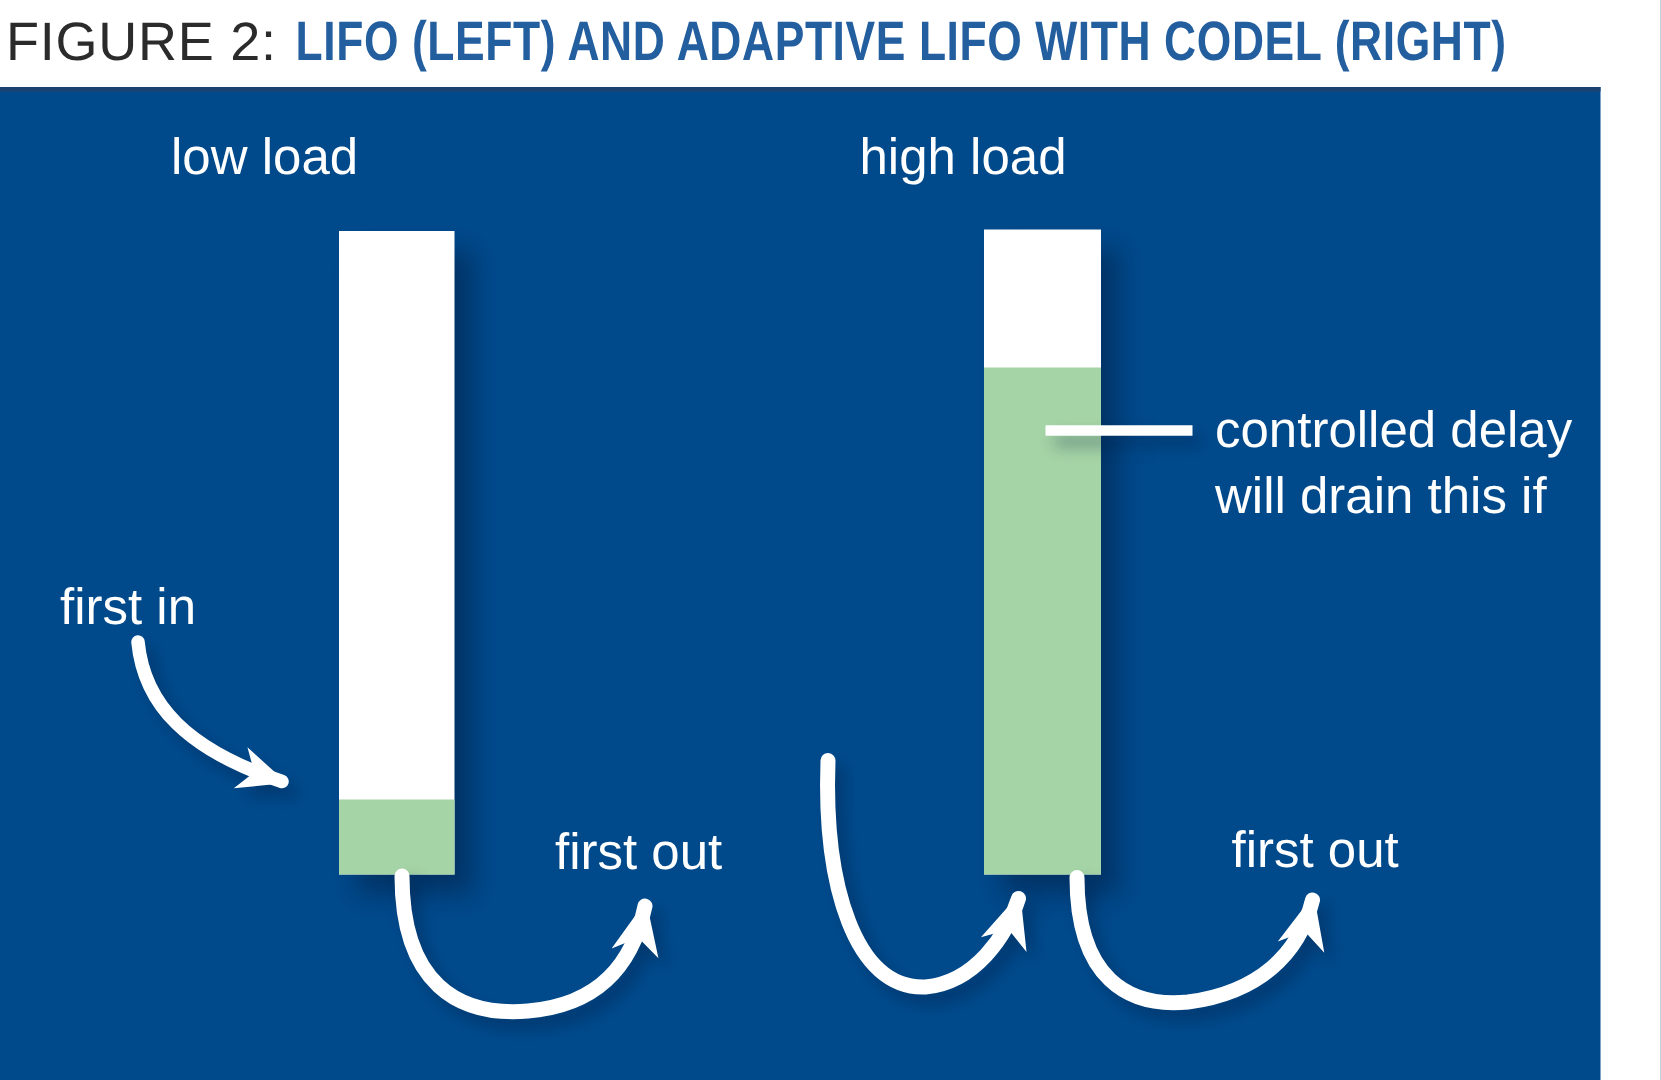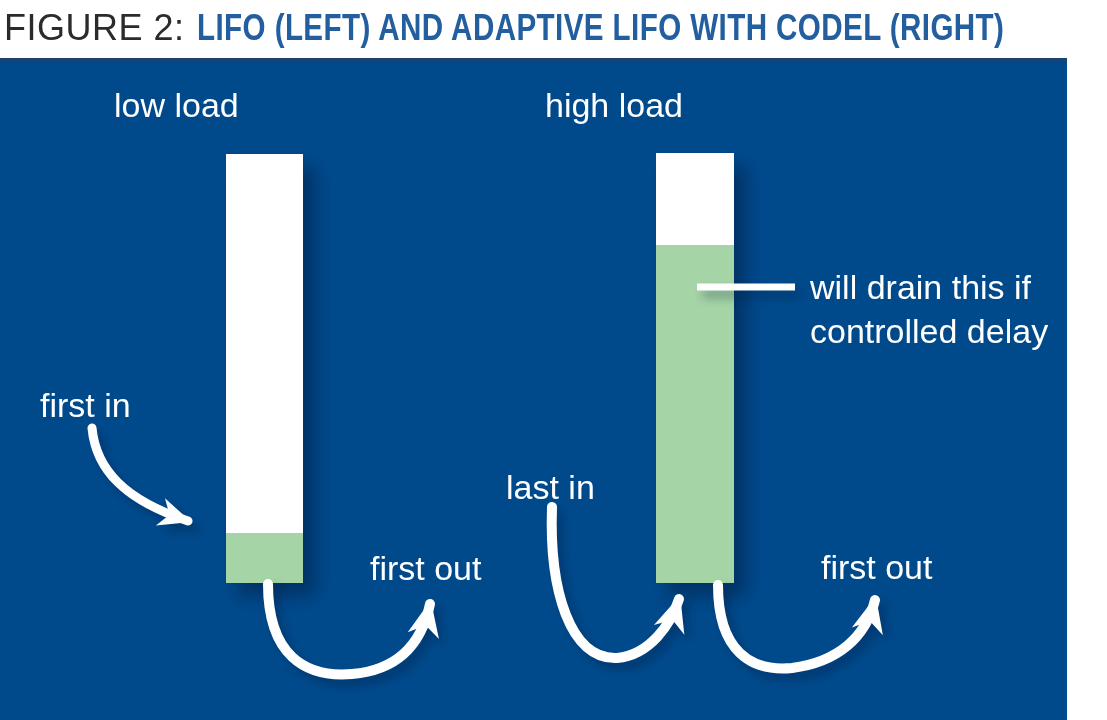--- a/index.html
+++ b/index.html
@@ -38,21 +38,21 @@
   }
   .green-fill-left  { height:50px; }
   .green-fill-right { height:338px; }
   
   .wtext {
     position:absolute; color:#ffffff; font-size:34px; z-index:4;
     white-space:nowrap;
   }
   .heading { width:300px; text-align:left; }
   .heading-low  { left:114px; top:86px; }
-  .heading-high { left:545px; top:86px; }
+  .heading-high { left:573px; top:86px; }
   .label-first-in        { left:40px;  top:386px; }
   .label-first-out-left  { left:370px; top:549px; }
   .label-last-in         { left:506px; top:468px; }
   .label-first-out-right { left:821px; top:548px; }
   .annotation {
     position:absolute; left:810px; top:265px; z-index:4;
     color:#ffffff; font-size:34px; line-height:44px; white-space:nowrap;
   }
   
   .arrow-layer {
@@ -78,26 +78,25 @@
   <div class="queue-bar queue-bar-left">
     <div class="green-fill green-fill-left"></div>
   </div>
 
   <div class="queue-bar queue-bar-right">
     <div class="green-fill green-fill-right"></div>
   </div>
 
   <div class="wtext label-first-in">first in</div>
   <div class="wtext label-first-out-left">first out</div>
-  <div class="wtext label-last-in">last in</div>
   <div class="wtext label-first-out-right">first out</div>
 
   <div class="annotation">
+    <div>controlled delay</div>
     <div>will drain this if</div>
-    <div>controlled delay</div>
   </div>
 
   <svg class="arrow-layer" viewBox="0 0 1107 720">
     <defs>
       <marker id="ah" viewBox="0 0 10 10" refX="8.5" refY="5" markerWidth="3.8" markerHeight="3.8" orient="auto" markerUnits="strokeWidth">
         <path d="M0,0.8 L9.5,5 L0,9.2 L2.8,5 Z" fill="#ffffff"></path>
       </marker>
     </defs>
     <path d="M 92 428 C 96 470, 125 500, 188 521" fill="none" stroke="#ffffff" stroke-width="9" stroke-linecap="round" marker-end="url(#ah)"></path>
     <path d="M 268 584 C 268 655, 305 678, 352 674 C 400 670, 422 642, 430 604" fill="none" stroke="#ffffff" stroke-width="10" stroke-linecap="round" marker-end="url(#ah)"></path>

